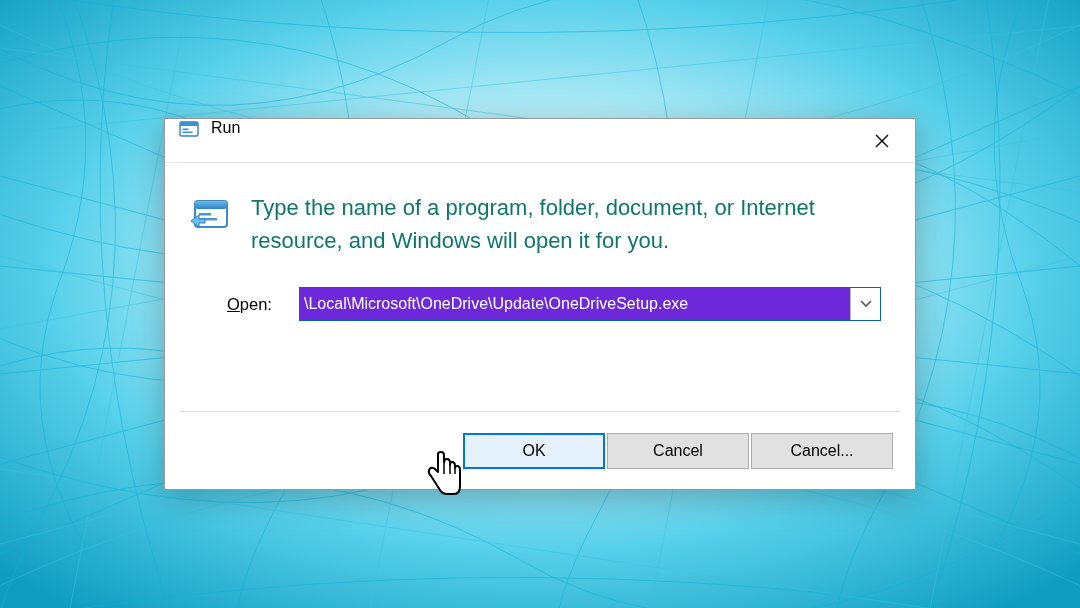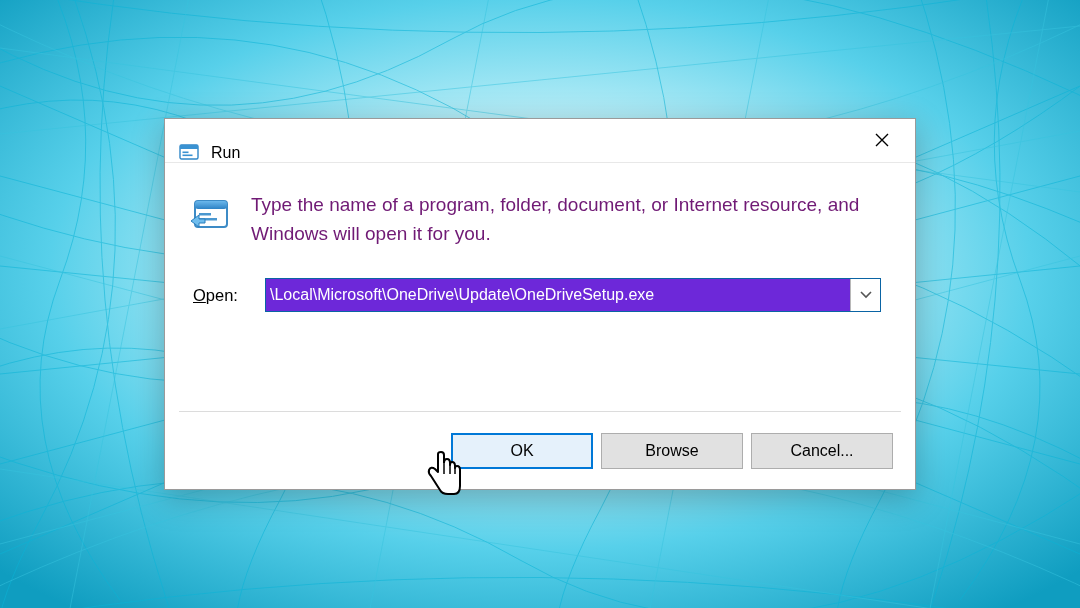--- a/index.html
+++ b/index.html
@@ -28,21 +28,21 @@
     width: 752px;
     height: 372px;
     background: #ffffff;
     border: 1px solid #9a9a9a;
     box-shadow: 0 8px 30px rgba(0,0,0,0.25);
     z-index: 10;
   }
   .titlebar {
     height: 44px;
     display: flex;
-    align-items: flex-end;
+    align-items: flex-start;
     padding: 0 10px 0 14px;
     border-bottom: 1px solid #e8e8e8;
   }
   .title-icon {
     width: 20px;
     height: 20px;
     margin-right: 12px;
     display: flex;
     align-items: center;
     justify-content: center;
@@ -67,28 +67,29 @@
     padding: 28px 34px 8px 24px;
   }
   .run-icon {
     width: 44px;
     height: 44px;
     margin-right: 18px;
     margin-top: 2px;
     flex-shrink: 0;
   }
   .desc {
-    font-size: 19px;
+    font-size: 22px;
     line-height: 1.5;
-    color: #701a75;
+    color: #0f766e;
   }
   .input-row {
     display: flex;
     align-items: center;
     padding: 22px 34px 0 28px;
+    margin-left: 34px;
   }
   .open-label {
     width: 72px;
     font-size: 16.5px;
     color: #000;
   }
   .open-label .u { text-decoration: underline; }
   .combo {
     flex: 1;
     display: flex;
@@ -120,21 +121,21 @@
     right: 14px;
     top: 292px;
     height: 1px;
     background: #dcdcdc;
   }
   .button-row {
     position: absolute;
     bottom: 20px;
     right: 22px;
     display: flex;
-    gap: 8px;
+    gap: 2px;
   }
   .btn {
     width: 142px;
     height: 36px;
     background: #e1e1e1;
     border: 1px solid #adadad;
     font-family: inherit;
     font-size: 16px;
     color: #000;
     display: flex;
@@ -255,21 +256,21 @@
           <path d="M1 1 L6 6 L11 1" stroke="#555" stroke-width="1.6" fill="none"></path>
         </svg>
       </div>
     </div>
   </div>
 
   <div class="separator"></div>
 
   <div class="button-row">
     <div class="btn default">OK</div>
-    <div class="btn">Browse</div>
+    <div class="btn">Cancel</div>
     <div class="btn">Cancel...</div>
   </div>
 </div>
 
 <svg class="cursor" viewBox="0 0 40 48">
   <path d="M14 4 L14 22 L11 19 Q7 16 5 20 Q4 23 7 26 L16 40 Q18 44 24 44 L30 44 Q36 44 36 36 L36 20 Q36 16 33 16 Q31 16 31 18 L31 16 Q31 12 28 12 Q26 12 26 15 L26 13 Q26 9 23 9 Q20 9 20 13 L20 5 Q20 2 17 2 Q14 2 14 4 Z" fill="#fff" stroke="#000" stroke-width="2" stroke-linejoin="round"></path>
   <line x1="20" y1="14" x2="20" y2="24" stroke="#000" stroke-width="1.5"></line>
   <line x1="26" y1="15" x2="26" y2="24" stroke="#000" stroke-width="1.5"></line>
   <line x1="31" y1="18" x2="31" y2="24" stroke="#000" stroke-width="1.5"></line>
 </svg>

